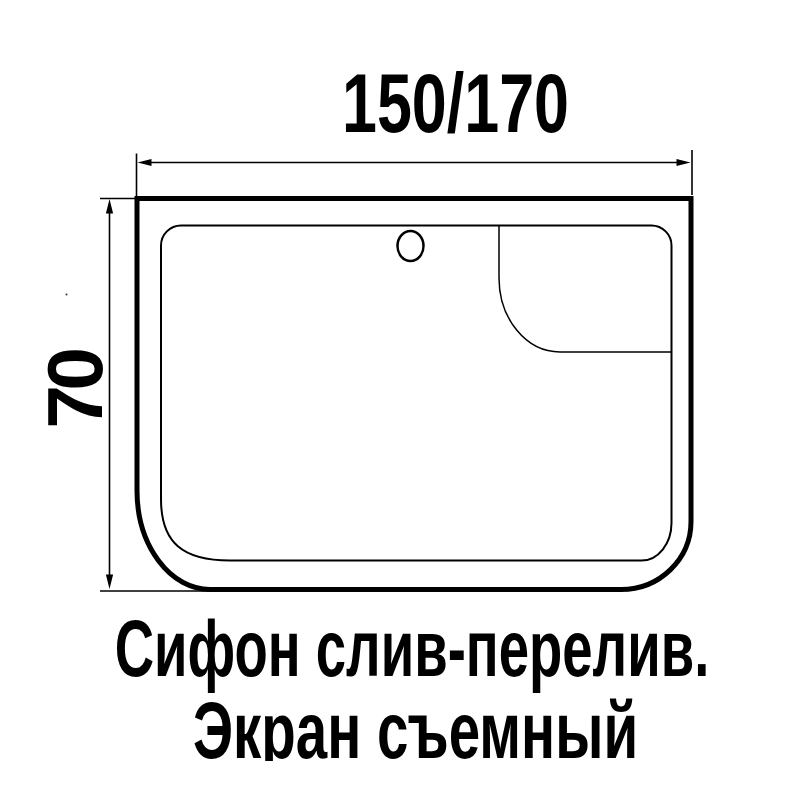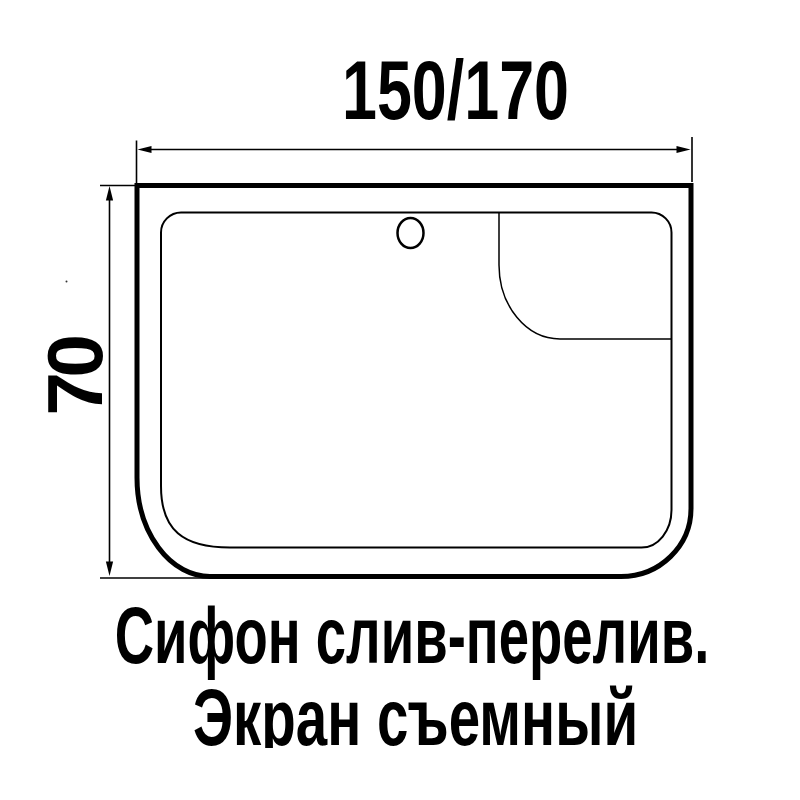--- a/index.html
+++ b/index.html
@@ -1,16 +1,16 @@
 <!DOCTYPE html>
 <html><head>
 <meta charset="utf-8">
 <style>
   html,body{margin:0;padding:0;background:#ffffff;}
-  .page{width:800px;height:748px;position:relative;overflow:hidden;background:#ffffff;}
+  .page{width:800px;height:748px;position:relative;overflow:hidden;background:#ffffff;margin-top:13px;}
   svg{position:absolute;left:0;top:0;}
   text{font-family:"Liberation Sans",sans-serif;fill:#000000;font-weight:bold;}
 </style>
 </head>
 <body>
 <div class="page">
 <svg width="800" height="800" viewBox="0 0 800 800">
 
   <text x="455.5" y="119" font-size="83" text-anchor="middle" transform="translate(455.5 0) scale(0.757 1) translate(-455.5 0)">150/170</text>
 

